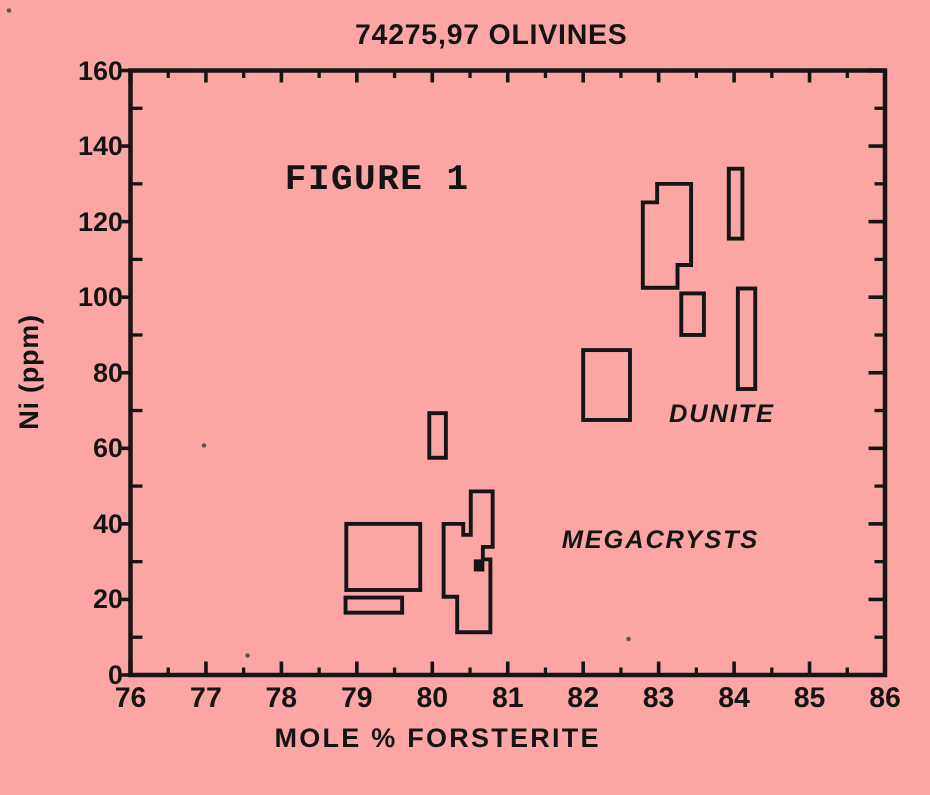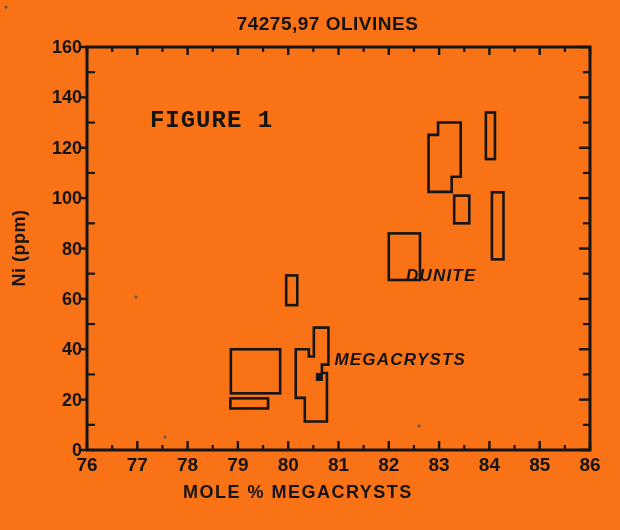--- a/index.html
+++ b/index.html
@@ -1,35 +1,35 @@
 <!DOCTYPE html>
 <html><head>
 <meta charset="utf-8">
 <style>
   html,body { margin:0; padding:0; background:#ffffff; }
   .figure {
     position:relative; width:620px; height:530px;
-    background:#f97316; overflow:hidden;
+    background:#fca5a5; overflow:hidden;
     font-family:"Liberation Sans", sans-serif; color:#141414;
   }
   .chart-title {
     position:absolute; left:65px; top:13px; width:525px;
     text-align:center; font-size:19px; font-weight:700; letter-spacing:0.5px;
   }
   .x-axis-title {
     position:absolute; left:183px; top:482px; width:260px;
     font-size:18px; font-weight:700; letter-spacing:1.5px; white-space:nowrap;
   }
   .y-axis-title {
     position:absolute; left:-62px; top:237px; width:162px; height:22px;
     line-height:22px; text-align:center;
     font-size:18px; font-weight:700; letter-spacing:0.5px;
     transform:rotate(-90deg);
   }
-  .anno { position:absolute; white-space:nowrap; }
+  .anno { position:absolute; white-space:nowrap;margin-left:40px; }
   .anno-typewriter {
     font-family:"Liberation Mono", monospace;
     font-size:24px; font-weight:700; letter-spacing:1px;
   }
   .anno-italic {
     font-family:"Liberation Sans", sans-serif;
     font-style:italic; font-weight:700; font-size:17px; letter-spacing:1.2px;
   }
   svg.plot { position:absolute; left:0; top:0; }
   svg text { font-family:"Liberation Sans", sans-serif; font-weight:700; fill:#141414; }
@@ -145,20 +145,20 @@
       <rect x="485.87900000000036" y="112.48750000000001" width="9.053999999999633" height="46.59687500000001" fill="none" stroke="#151515" stroke-width="2.6" stroke-linejoin="miter"></rect>
       <rect x="491.91499999999985" y="192.33187499999997" width="11.569000000000187" height="66.99875000000003" fill="none" stroke="#151515" stroke-width="2.6" stroke-linejoin="miter"></rect>
       <polygon points="438.09400000000016,122.5625 460.7290000000004,122.5625 460.7290000000004,176.715625 451.675,176.715625 451.675,191.828125 428.5370000000003,191.828125 428.5370000000003,134.90437500000002 438.09400000000016,134.90437500000002" fill="none" stroke="#151515" stroke-width="2.6" stroke-linejoin="miter"></polygon>
       <polygon points="313.85300000000024,327.58875 328.4399999999999,327.58875 328.4399999999999,364.614375 321.90100000000007,364.614375 321.90100000000007,372.92625 326.9309999999998,372.92625 326.9309999999998,421.538125 304.7989999999999,421.538125 304.7989999999999,397.861875 295.7450000000003,397.861875 295.7450000000003,349.25 308.8229999999998,349.25 308.8229999999998,356.554375 313.85300000000024,356.554375" fill="none" stroke="#151515" stroke-width="2.6" stroke-linejoin="miter"></polygon>
       <rect x="315.8649999999999" y="372.92625" width="7.041999999999973" height="8.06000000000006" fill="#151515"></rect>
       <circle cx="6" cy="7" r="1.5" fill="#555"></circle>
       <circle cx="136" cy="297" r="1.5" fill="#555"></circle>
       <circle cx="165" cy="437" r="1.5" fill="#555"></circle>
       <circle cx="419" cy="426" r="1.5" fill="#555"></circle>
     </svg>
-  <div class="x-axis-title">MOLE % MEGACRYSTS</div>
+  <div class="x-axis-title">MOLE % FORSTERITE</div>
   <div class="y-axis-title">Ni (ppm)</div>
   <div id="anno-layer">
       <div class="anno anno-typewriter" style="left: 149.875px; top: 106.946px;">FIGURE 1</div>
       <div class="anno anno-italic" style="left: 406px; top: 266.131px;">DUNITE</div>
       <div class="anno anno-italic" style="left: 334.476px; top: 350.006px;">MEGACRYSTS</div>
     </div>
 </div>
 
 </body></html>

